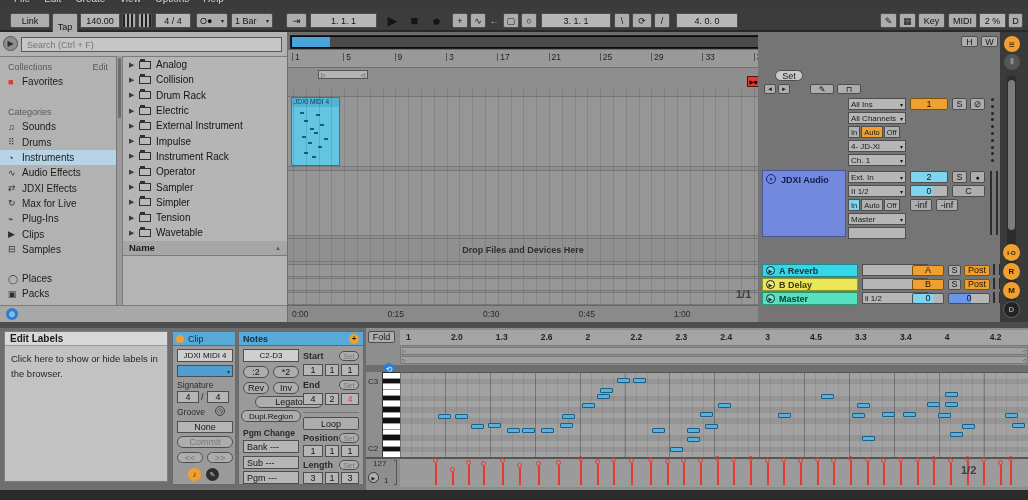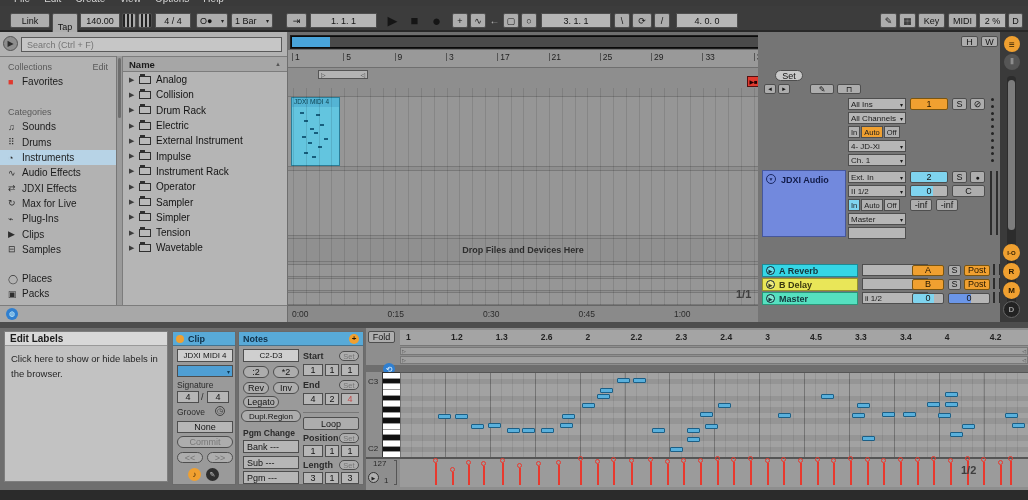--- a/index.html
+++ b/index.html
@@ -158,86 +158,86 @@
           <div class="cat">
             <div class="cicon">▣</div>
             <div class="clab">Packs</div>
           </div>
         </div>
     </div>
     <div class="abs" style="left:116px;top:24px;width:6px;height:272px;background:#9a9a9a;border-left:1px solid #777">
         <div style="margin:2px 1px;width:3px;height:60px;background:#6e6e6e;border-radius:2px"></div>
       </div>
     <div class="abs" style="left:122px;top:24px;width:165px;height:272px;background:#b5b5b5;border-top:1px solid #7c7c7c;border-left:1px solid #7c7c7c">
+      <div id="blist">
+          <div class="brow">
+            <div class="tri">▶</div>
+            <div class="folder"></div>
+            <div class="blab">Analog</div>
+          </div>
+          <div class="brow">
+            <div class="tri">▶</div>
+            <div class="folder"></div>
+            <div class="blab">Collision</div>
+          </div>
+          <div class="brow">
+            <div class="tri">▶</div>
+            <div class="folder"></div>
+            <div class="blab">Drum Rack</div>
+          </div>
+          <div class="brow">
+            <div class="tri">▶</div>
+            <div class="folder"></div>
+            <div class="blab">Electric</div>
+          </div>
+          <div class="brow">
+            <div class="tri">▶</div>
+            <div class="folder"></div>
+            <div class="blab">External Instrument</div>
+          </div>
+          <div class="brow">
+            <div class="tri">▶</div>
+            <div class="folder"></div>
+            <div class="blab">Impulse</div>
+          </div>
+          <div class="brow">
+            <div class="tri">▶</div>
+            <div class="folder"></div>
+            <div class="blab">Instrument Rack</div>
+          </div>
+          <div class="brow">
+            <div class="tri">▶</div>
+            <div class="folder"></div>
+            <div class="blab">Operator</div>
+          </div>
+          <div class="brow">
+            <div class="tri">▶</div>
+            <div class="folder"></div>
+            <div class="blab">Sampler</div>
+          </div>
+          <div class="brow">
+            <div class="tri">▶</div>
+            <div class="folder"></div>
+            <div class="blab">Simpler</div>
+          </div>
+          <div class="brow">
+            <div class="tri">▶</div>
+            <div class="folder"></div>
+            <div class="blab">Tension</div>
+          </div>
+          <div class="brow">
+            <div class="tri">▶</div>
+            <div class="folder"></div>
+            <div class="blab">Wavetable</div>
+          </div>
+        </div>
       <div style="display:flex;justify-content:space-between;align-items:center;height:15px;background:#a6a6a6;border-bottom:1px solid #7c7c7c;padding:0 6px">
         <span style="font-weight:bold;font-size:9.5px">Name</span>
         <span style="font-size:6px;color:#555">▲</span>
       </div>
-      <div id="blist">
-          <div class="brow">
-            <div class="tri">▶</div>
-            <div class="folder"></div>
-            <div class="blab">Analog</div>
-          </div>
-          <div class="brow">
-            <div class="tri">▶</div>
-            <div class="folder"></div>
-            <div class="blab">Collision</div>
-          </div>
-          <div class="brow">
-            <div class="tri">▶</div>
-            <div class="folder"></div>
-            <div class="blab">Drum Rack</div>
-          </div>
-          <div class="brow">
-            <div class="tri">▶</div>
-            <div class="folder"></div>
-            <div class="blab">Electric</div>
-          </div>
-          <div class="brow">
-            <div class="tri">▶</div>
-            <div class="folder"></div>
-            <div class="blab">External Instrument</div>
-          </div>
-          <div class="brow">
-            <div class="tri">▶</div>
-            <div class="folder"></div>
-            <div class="blab">Impulse</div>
-          </div>
-          <div class="brow">
-            <div class="tri">▶</div>
-            <div class="folder"></div>
-            <div class="blab">Instrument Rack</div>
-          </div>
-          <div class="brow">
-            <div class="tri">▶</div>
-            <div class="folder"></div>
-            <div class="blab">Operator</div>
-          </div>
-          <div class="brow">
-            <div class="tri">▶</div>
-            <div class="folder"></div>
-            <div class="blab">Sampler</div>
-          </div>
-          <div class="brow">
-            <div class="tri">▶</div>
-            <div class="folder"></div>
-            <div class="blab">Simpler</div>
-          </div>
-          <div class="brow">
-            <div class="tri">▶</div>
-            <div class="folder"></div>
-            <div class="blab">Tension</div>
-          </div>
-          <div class="brow">
-            <div class="tri">▶</div>
-            <div class="folder"></div>
-            <div class="blab">Wavetable</div>
-          </div>
-        </div>
     </div>
     <div class="abs" style="left:0;top:273px;width:287px;height:17px;background:#a8a8a8;border-top:1px solid #7c7c7c">
       <div class="abs circbtn" style="left:6px;top:2px;width:12px;height:12px;background:#2f7fd0;color:#dff;font-size:7px">◍</div>
     </div>
   </div>
 
   <div class="abs" style="left:290px;top:35px;width:648px;height:14px;background:#3f3f3f;border:1px solid #1e1e1e">
     <div class="abs" style="left:1px;top:1px;width:38px;height:10px;background:#3e9fd8"></div>
     <div class="abs" style="left:0;top:0;width:636px;height:12px;border:1px solid #0a0a0a;background:rgba(255,255,255,.06)"></div>
   </div>
@@ -468,21 +468,21 @@
   <div class="abs" style="left:0;top:322px;width:1028px;height:6px;background:#4d4d4d"></div>
 
   <div class="abs" style="left:4px;top:331px;width:164px;height:151px;background:#c2c2c2;border:1px solid #7e7e7e">
     <div style="height:14px;background:#d8d8d8;border-bottom:1px solid #999;font-weight:bold;font-size:10px;padding:1px 5px">Edit Labels</div>
     <div style="padding:5px 6px;font-size:9.5px;line-height:1.6;color:#262626">Click here to show or hide labels in the browser.</div>
   </div>
 
   <div class="abs" style="left:172px;top:331px;width:64px;height:154px;background:#9a9a9a;border:1px solid #6a6a6a">
     <div style="height:14px;background:#58aad8;display:flex;align-items:center;padding:0 3px;border-bottom:1px solid #44738f">
       <span class="circbtn" style="width:8px;height:8px;background:#f0a030;margin-right:4px"></span>
-      <span style="font-weight:bold;font-size:9px;color:#103048">Clip</span>
+      <span style="font-weight:normal;font-size:9px;color:#103048">Clip</span>
     </div>
     <div class="abs disp" style="left:4px;top:17px;width:56px;height:13px;font-size:8px;background:#cfcfcf">JDXI MIDI 4</div>
     <div class="abs hdrbox" style="left:4px;top:33px;width:56px;height:12px;background:#4f9fd4">
         <span></span>
         <span class="arr" style="font-size:6px;color:#0d3a55">▾</span>
       </div>
     <div class="abs lbl" style="left:4px;top:48px;font-size:8.5px">Signature</div>
     <div class="abs disp" style="left:4px;top:59px;width:22px;height:12px">4</div>
     <div class="abs lbl" style="left:28px;top:60px">/</div>
     <div class="abs disp" style="left:34px;top:59px;width:22px;height:12px">4</div>
@@ -499,21 +499,21 @@
   <div class="abs" style="left:238px;top:331px;width:126px;height:154px;background:#9a9a9a;border:1px solid #6a6a6a">
     <div style="height:14px;background:#58aad8;display:flex;align-items:center;justify-content:space-between;padding:0 4px;border-bottom:1px solid #44738f">
       <span style="font-weight:bold;font-size:9px;color:#103048">Notes</span>
       <span class="circbtn" style="width:10px;height:10px;background:#f0a030;color:#2a1a00;font-size:8px;font-weight:bold">+</span>
     </div>
     <div class="abs disp" style="left:4px;top:17px;width:56px;height:13px;font-size:8px;background:#cfcfcf">C2-D3</div>
     <div class="abs btn pill" style="left:4px;top:34px;width:26px;height:12px">:2</div>
     <div class="abs btn pill" style="left:34px;top:34px;width:26px;height:12px">*2</div>
     <div class="abs btn pill" style="left:4px;top:50px;width:26px;height:12px">Rev</div>
     <div class="abs btn pill" style="left:34px;top:50px;width:26px;height:12px">Inv</div>
-    <div class="abs btn pill" style="left:4px;top:64px;width:36px;height:12px">Legato</div>
+    <div class="abs btn pill" style="left:16px;top:64px;width:68px;height:12px">Legato</div>
     <div class="abs btn pill" style="left:2px;top:78px;width:60px;height:12px;font-size:8px">Dupl.Region</div>
     <div class="abs lbl" style="left:4px;top:96px;font-size:8.5px;font-weight:bold">Pgm Change</div>
     <div class="abs disp" style="left:4px;top:108px;width:56px;height:13px;justify-content:flex-start;padding-left:3px">Bank ---</div>
     <div class="abs disp" style="left:4px;top:124px;width:56px;height:13px;justify-content:flex-start;padding-left:3px">Sub ---</div>
     <div class="abs disp" style="left:4px;top:139px;width:56px;height:13px;justify-content:flex-start;padding-left:3px">Pgm ---</div>
 
     <div class="abs lbl" style="left:64px;top:19px;font-weight:bold">Start</div>
     <div class="abs btn pill" style="left:100px;top:19px;width:20px;height:10px;color:#777;font-size:7.5px">Set</div>
     <div class="abs disp" style="left:64px;top:32px;width:20px;height:12px">1</div>
     <div class="abs disp" style="left:86px;top:32px;width:14px;height:12px">1</div>
@@ -534,21 +534,21 @@
     <div class="abs btn pill" style="left:100px;top:128px;width:20px;height:10px;color:#777;font-size:7.5px">Set</div>
     <div class="abs disp" style="left:64px;top:140px;width:20px;height:12px">3</div>
     <div class="abs disp" style="left:86px;top:140px;width:14px;height:12px">1</div>
     <div class="abs disp" style="left:102px;top:140px;width:18px;height:12px">3</div>
   </div>
 
   <div class="abs" id="midi" style="left:366px;top:328px;width:708px;height:162px;background:#8e8e8e;overflow:hidden">
     <div class="abs btn" style="left:2px;top:3px;width:27px;height:12px">Fold</div>
     <div class="abs" id="midi-ruler" style="left:34px;top:2px;width:628px;height:16px;background:#a4a4a4;border-bottom:1px solid #777">
         <div class="mtick" style="left: 6px;">1</div>
-        <div class="mtick" style="left: 50.9px;">1.2</div>
+        <div class="mtick" style="left: 50.9px;">2.0</div>
         <div class="mtick" style="left: 95.8px;">1.3</div>
         <div class="mtick" style="left: 140.7px;">2.6</div>
         <div class="mtick" style="left: 185.6px;">2</div>
         <div class="mtick" style="left: 230.5px;">2.2</div>
         <div class="mtick" style="left: 275.4px;">2.3</div>
         <div class="mtick" style="left: 320.3px;">2.4</div>
         <div class="mtick" style="left: 365.2px;">3</div>
         <div class="mtick" style="left: 410.1px;">4.5</div>
         <div class="mtick" style="left: 455px;">3.3</div>
         <div class="mtick" style="left: 499.9px;">3.4</div>

